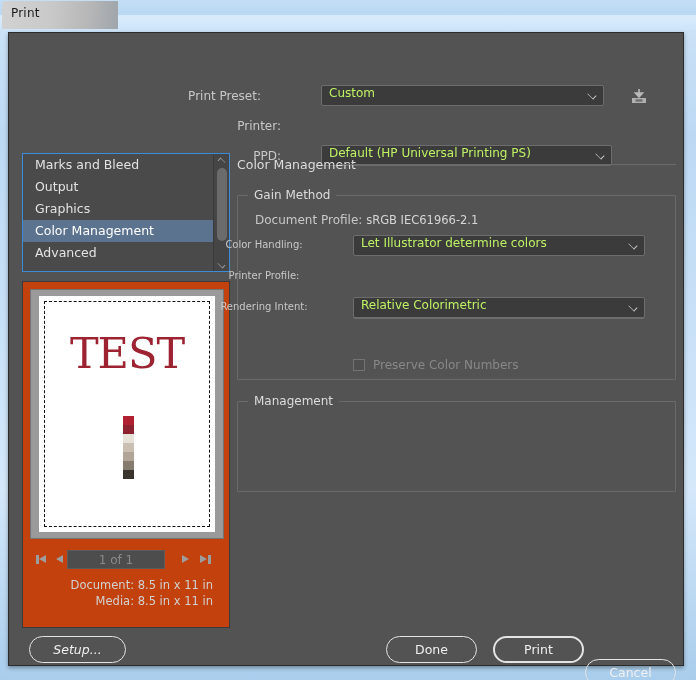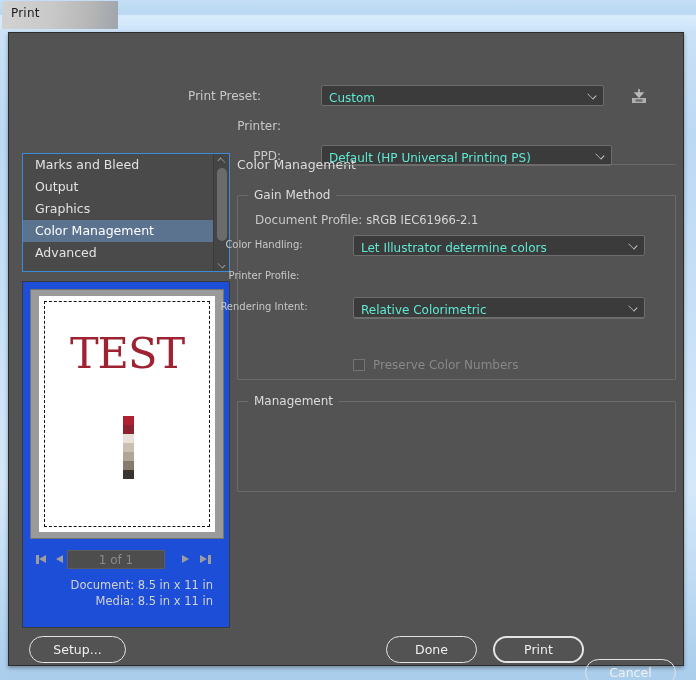--- a/index.html
+++ b/index.html
@@ -57,24 +57,24 @@
     white-space: nowrap;
   }
 
   
   .select {
     position: absolute;
     background: #3b3b3b;
     border: 1px solid #6d6d6d;
     border-radius: 2px;
     height: 21px;
-    color: #5eead4;
+    color: #bef264;
     font-size: 12px;
     display: flex;
-    align-items: flex-end;
+    align-items: flex-start;
     padding: 0 20px 0 7px;
     white-space: nowrap;
     overflow: hidden;
   }
   .select .chev {
     position: absolute;
     right: 7px; top: 50%;
     width: 8px; height: 8px;
     margin-top: -5px;
     border-right: 1.6px solid #c9c9c9;
@@ -146,21 +146,21 @@
     width: 10px; height: 73px;
     background: #6b6b6b;
     border-radius: 5px;
   }
 
   
   #preview {
     position: absolute;
     left: 13px; top: 248px;
     width: 208px; height: 347px;
-    background: #1d4ed8;
+    background: #c2410c;
     border: 1px solid #3a3a3a;
   }
   #preview-frame {
     position: absolute;
     left: 7px; top: 7px;
     width: 194px; height: 250px;
     background: #9a9a9a;
     border: 1px solid #737373;
   }
   #page {
@@ -302,21 +302,21 @@
     border: 1px solid #e4e4e4;
     border-radius: 14px;
     background: transparent;
     color: #f0f0f0;
     font-size: 12.5px;
     font-family: inherit;
     cursor: pointer;
   }
   .btn.default { border-width: 2px; }
 
-  #btn-setup  { left: 20px;  top: 603px; width: 97px; }
+  #btn-setup  { left: 20px;  top: 603px; width: 97px; font-style: italic; }
   #btn-done   { left: 377px; top: 603px; width: 91px; }
   #btn-print  { left: 484px; top: 603px; width: 91px; }
   #btn-cancel { left: 576px; top: 626px; width: 91px; }
 </style>
 </head>
 <body>
 
 <div id="window">
 
   <div id="titlebar">

